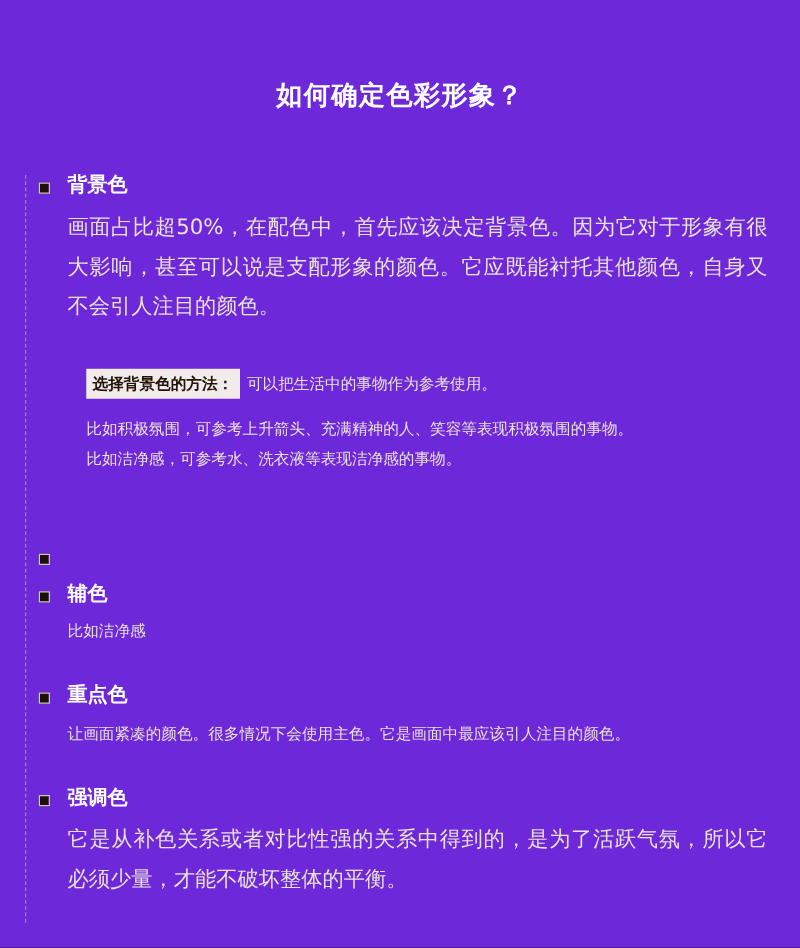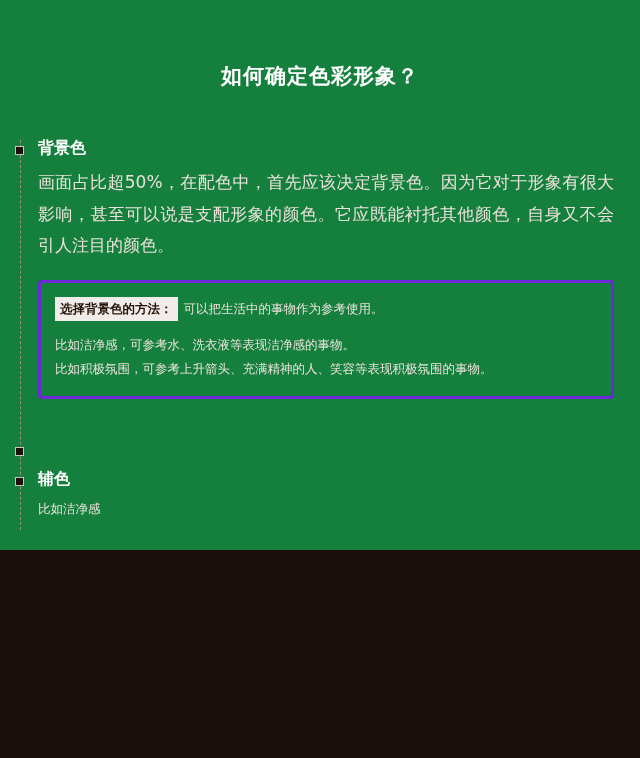--- a/index.html
+++ b/index.html
@@ -11,23 +11,23 @@
     width: 640px;
     height: 758px;
     font-family: "DejaVu Sans", "Liberation Sans", sans-serif;
     color: #f3ece8;
     overflow: hidden;
     position: relative;
   }
   .page {
     position: relative;
     width: 640px;
-    height: 550px;
+    height: 758px;
     box-sizing: border-box;
-    background: #15803d;
+    background: #6d28d9;
   }
   .title {
     text-align: center;
     font-size: 21px;
     font-weight: bold;
     letter-spacing: 1px;
     color: #ffffff;
     padding-top: 62px;
     padding-bottom: 0;
     margin: 0;
@@ -35,21 +35,21 @@
   .timeline {
     position: absolute;
     left: 20px;
     top: 140px;
     bottom: 20px;
     width: 0;
     border-left: 1px dashed #9a8d86;
   }
   .content {
     position: absolute;
-    left: 0;
+    left: 16px;
     right: 0;
     top: 138px;
   }
   .section {
     position: relative;
     padding-left: 38px;
     padding-right: 26px;
     margin-bottom: 0;
   }
   .marker {
@@ -71,21 +71,21 @@
   }
   .body-text {
     font-size: 17px;
     line-height: 1.85;
     color: #eae1db;
     margin: 0;
     text-align: justify;
   }
   .callout {
     margin: 18px 0 0 0;
-    border: 3px solid #6d28d9;
+    border: 1px solid #6d28d9;
     border-radius: 4px;
     padding: 14px 16px 14px 14px;
   }
   .callout-head {
     font-size: 12.5px;
     line-height: 1.8;
     margin: 0 0 12px 0;
     color: #eae1db;
   }
   .tag {
@@ -125,39 +125,49 @@
 
     <div class="section">
       <span class="marker"></span>
       <h2 class="sec-head">背景色</h2>
       <p class="body-text">画面占比超50%，在配色中，首先应该决定背景色。因为它对于形象有很大影响，甚至可以说是支配形象的颜色。它应既能衬托其他颜色，自身又不会引人注目的颜色。</p>
 
       <div class="callout">
         <p class="callout-head">
           <span class="tag">选择背景色的方法：</span><span>可以把生活中的事物作为参考使用。</span>
         </p>
+        <p class="callout-line">比如积极氛围，可参考上升箭头、充满精神的人、笑容等表现积极氛围的事物。</p>
         <p class="callout-line">比如洁净感，可参考水、洗衣液等表现洁净感的事物。</p>
-        <p class="callout-line">比如积极氛围，可参考上升箭头、充满精神的人、笑容等表现积极氛围的事物。</p>
       </div>
     </div>
 
     <div class="gap-lg"></div>
 
     <div class="section">
       <span class="marker"></span>
     </div>
 
     <div class="gap-md"></div>
 
     <div class="section">
       <span class="marker"></span>
       <h2 class="sec-head">辅色</h2>
       <p class="sub-text">比如洁净感</p>
     </div>
 
     <div class="gap-md"></div>
 
+    <div class="section">
+      <span class="marker"></span>
+      <h2 class="sec-head">重点色</h2>
+      <p class="sub-text">让画面紧凑的颜色。很多情况下会使用主色。它是画面中最应该引人注目的颜色。</p>
+    </div>
 
     <div class="gap-md"></div>
 
+    <div class="section">
+      <span class="marker"></span>
+      <h2 class="sec-head">强调色</h2>
+      <p class="body-text">它是从补色关系或者对比性强的关系中得到的，是为了活跃气氛，所以它必须少量，才能不破坏整体的平衡。</p>
+    </div>
 
   </div>
 </div>
 
 </body></html>

